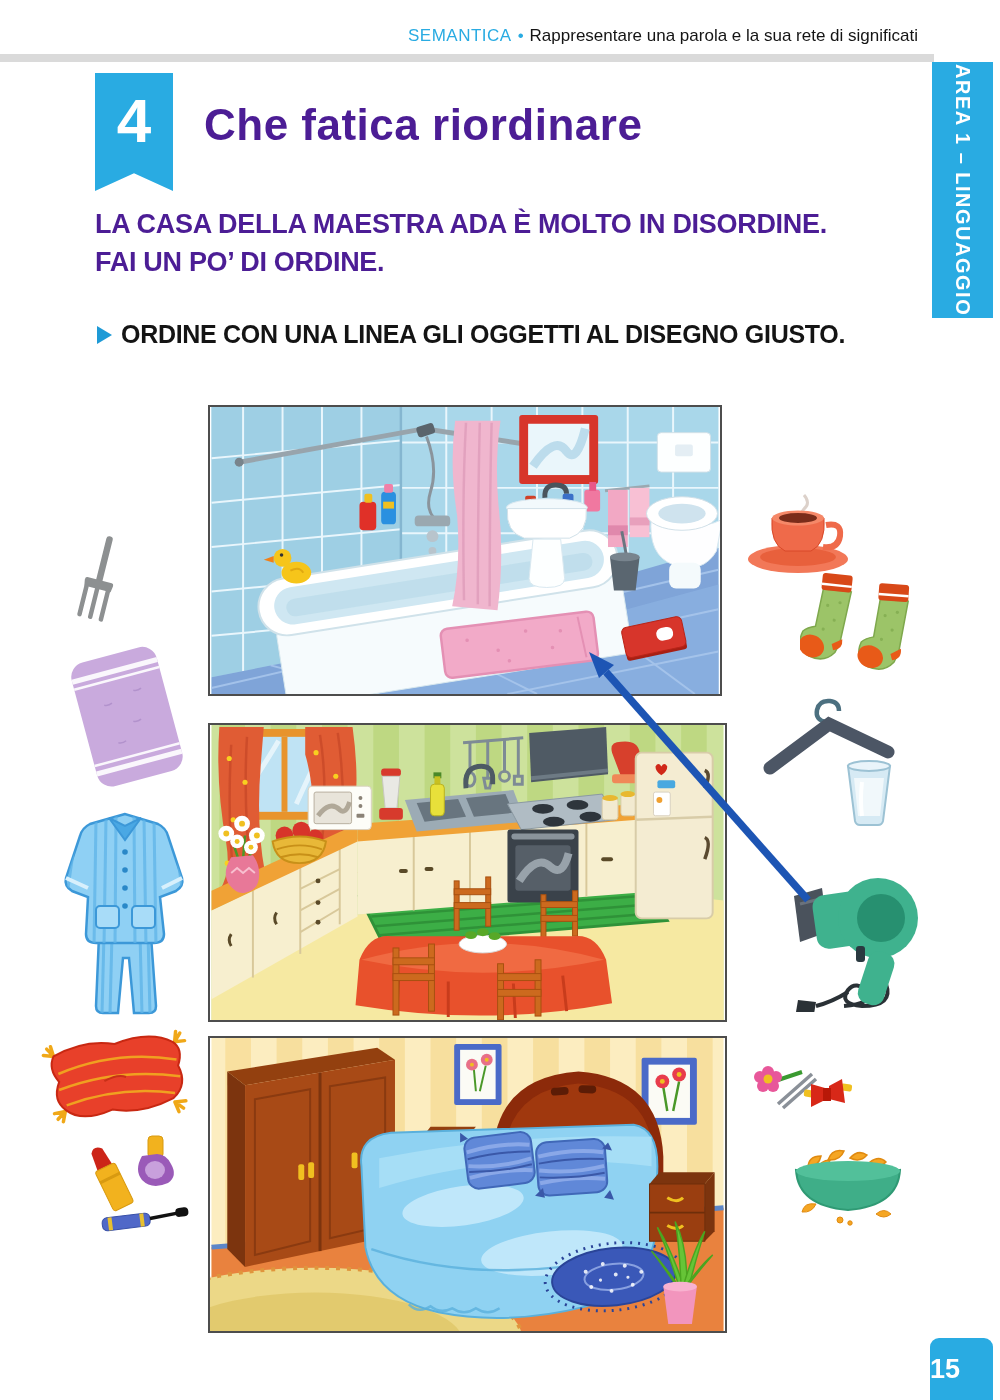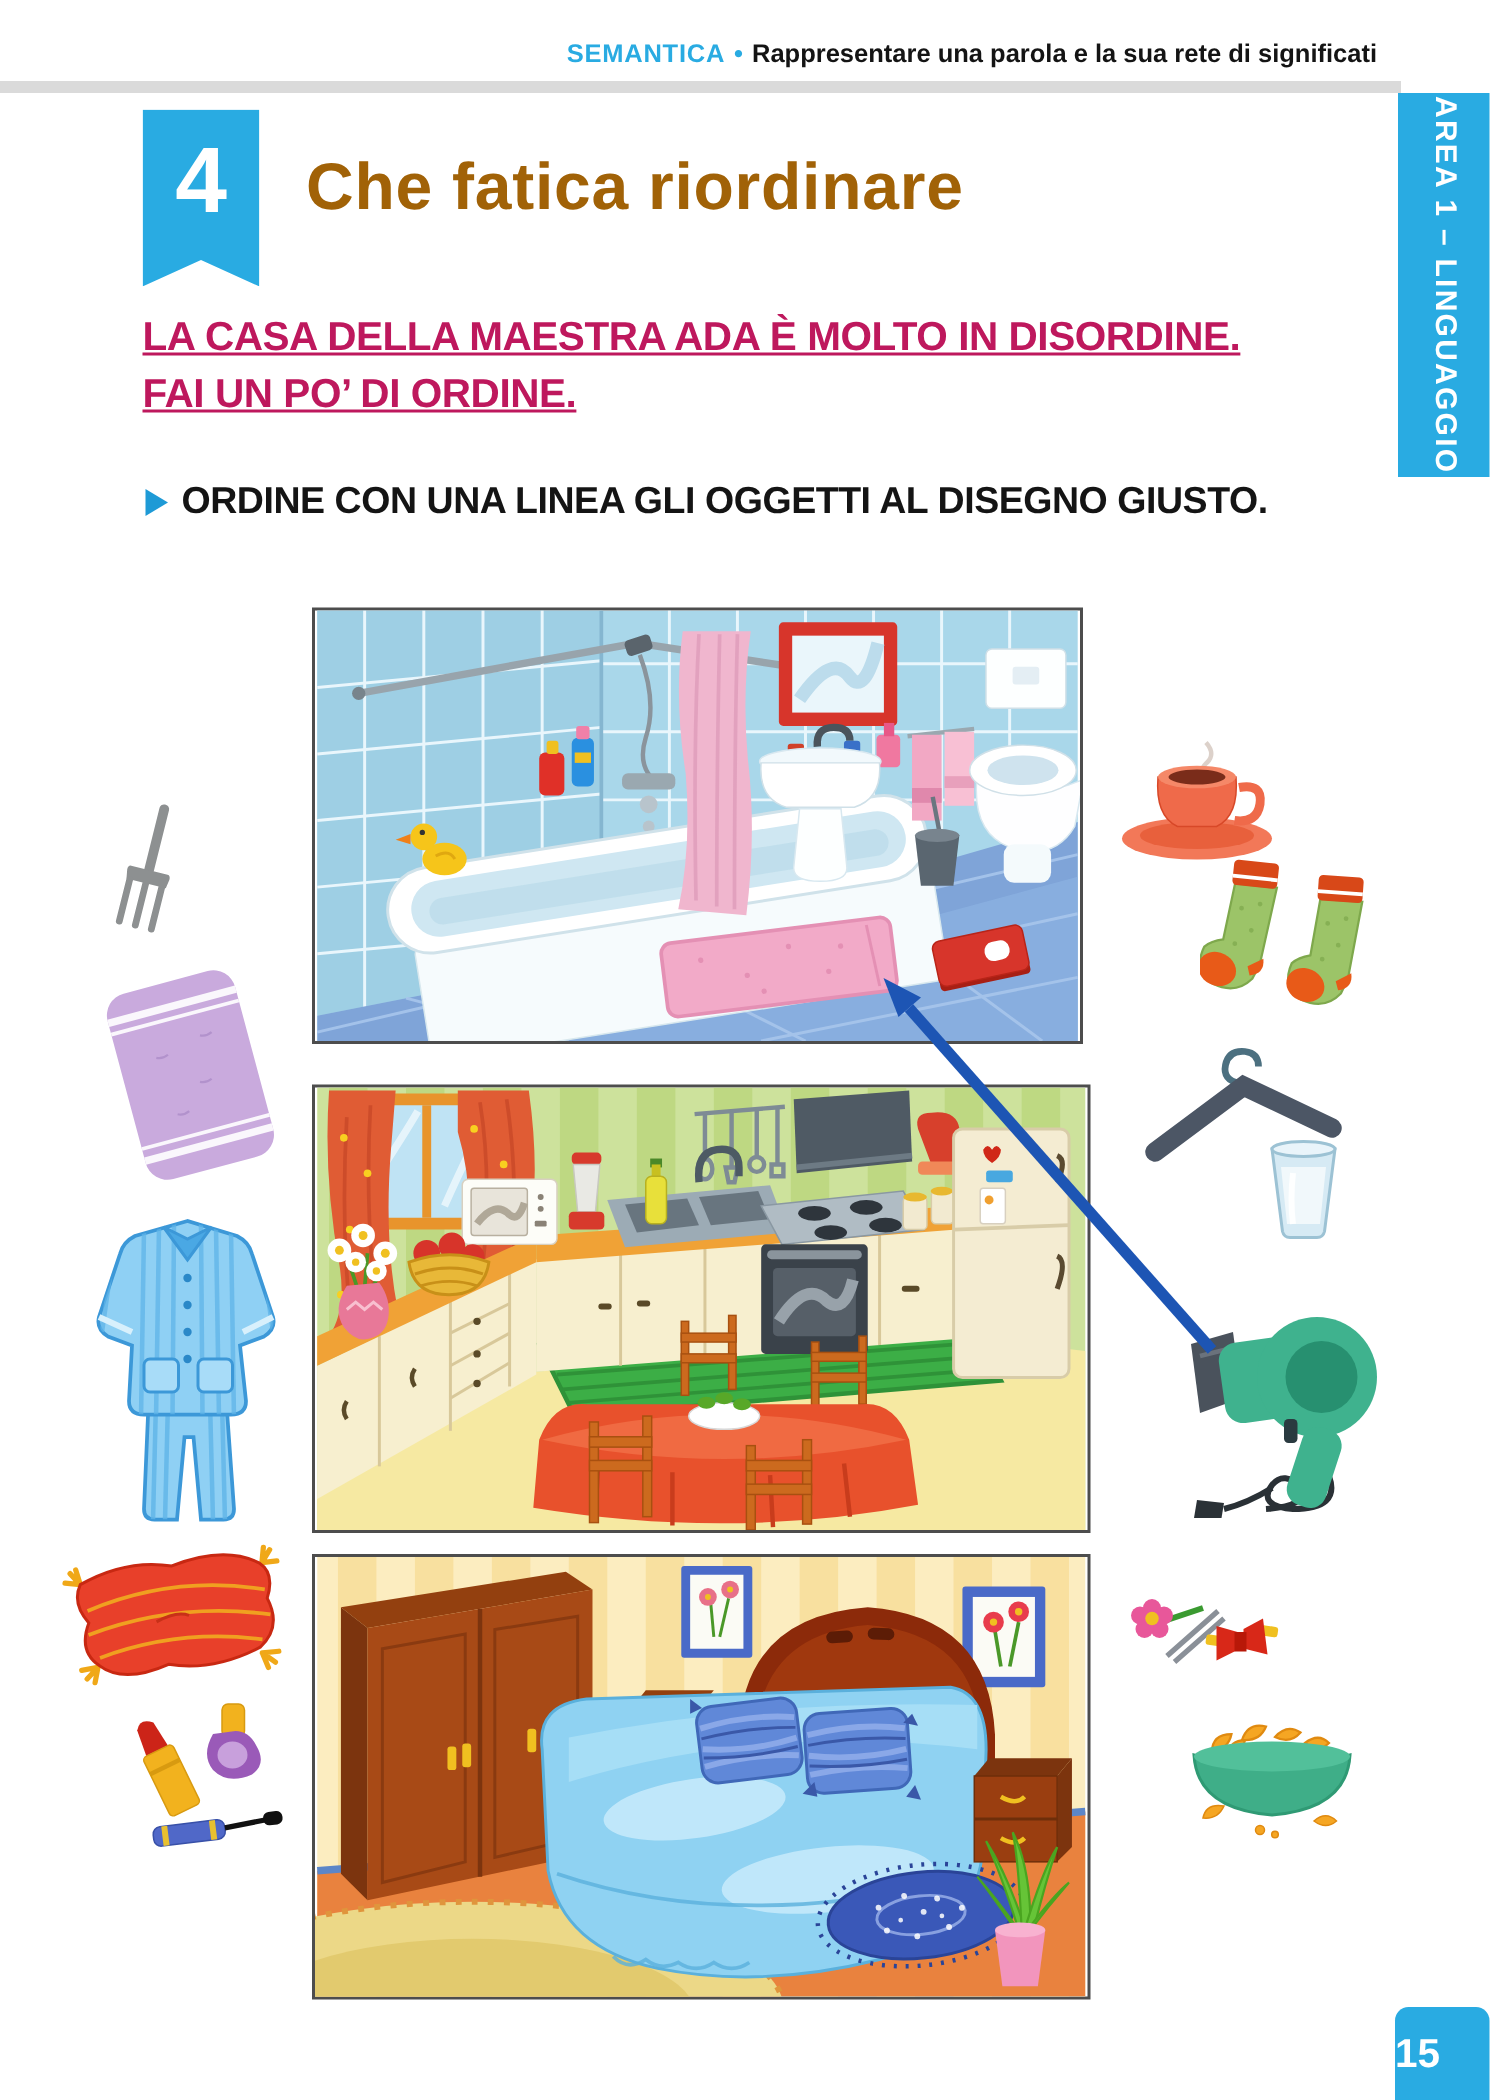--- a/index.html
+++ b/index.html
@@ -1,29 +1,29 @@
 <!DOCTYPE html>
 <html><head>
 <meta charset="utf-8">
 <style>
   html,body{margin:0;padding:0;background:#fff;}
   .page{position:relative;width:1000px;height:1400px;background:#fff;overflow:hidden;
         font-family:"Liberation Sans",sans-serif;}
-  .hdr{position:absolute;top:26px;left:0;right:82px;text-align:right;font-size:17px;font-weight:bold;color:#141414;}
+  .hdr{position:absolute;top:26px;left:0;right:82px;text-align:right;font-size:17px;font-weight:normal;color:#141414;}
   .hdr .kicker{color:#29abe2;letter-spacing:.5px;}
   .hdr .dot{color:#29abe2;margin:0 6px;}
   .hdr-rule{position:absolute;top:54px;left:0;width:934px;height:8px;background:#dadada;}
   .side-tab{position:absolute;top:62px;left:932px;width:61px;height:256px;background:#29abe2;
             display:flex;align-items:center;justify-content:center;}
   .side-tab span{writing-mode:vertical-rl;color:#fff;font-weight:bold;font-size:20px;letter-spacing:1.5px;white-space:nowrap;}
   .badge{position:absolute;left:95px;top:73px;width:78px;height:118px;background:#29abe2;
          clip-path:polygon(0 0,100% 0,100% 100%,50% 85%,0 100%);
          color:#fff;font-size:62px;font-weight:bold;display:flex;justify-content:center;padding-top:12px;box-sizing:border-box;}
-  .title{position:absolute;left:204px;top:100px;font-size:44px;font-weight:bold;color:#a16207;letter-spacing:.5px;}
-  .intro{position:absolute;left:95px;top:205px;font-size:27px;font-weight:bold;color:#be185d;line-height:1.42;letter-spacing:-.3px;margin:0;text-decoration:underline;}
+  .title{position:absolute;left:204px;top:100px;font-size:44px;font-weight:bold;color:#4c1d95;letter-spacing:.5px;}
+  .intro{position:absolute;left:95px;top:205px;font-size:27px;font-weight:bold;color:#4c1d95;line-height:1.42;letter-spacing:-.3px;margin:0;}
   .instruction{position:absolute;left:97px;top:320px;display:flex;align-items:center;gap:9px;
                font-size:25px;font-weight:bold;color:#141414;letter-spacing:-.3px;}
   .tri{width:0;height:0;border-left:15px solid #1e9ad6;border-top:9px solid transparent;border-bottom:9px solid transparent;flex:0 0 auto;}
   .scene{position:absolute;border:2px solid #4d4d4d;box-sizing:border-box;background:#fff;z-index:1;}
   #scene-bathroom{left:208px;top:405px;width:514px;height:291px;}
   #scene-kitchen{left:208px;top:723px;width:519px;height:299px;}
   #scene-bedroom{left:208px;top:1036px;width:519px;height:297px;}
   .scene svg{display:block;width:100%;height:100%;}
   .obj{position:absolute;z-index:2;}
   .obj svg{display:block;width:100%;height:100%;}

